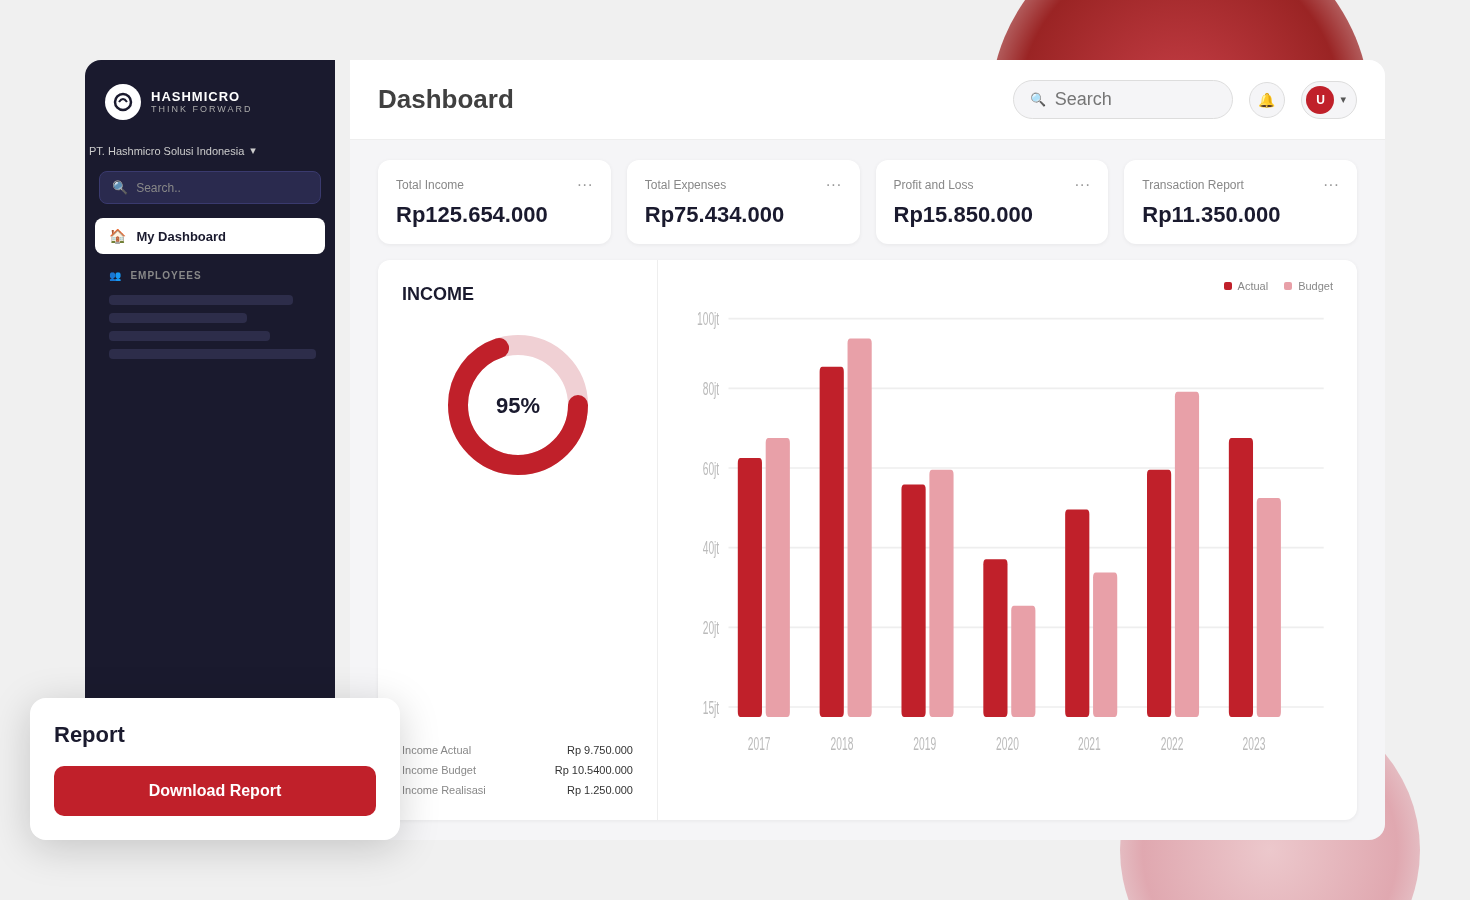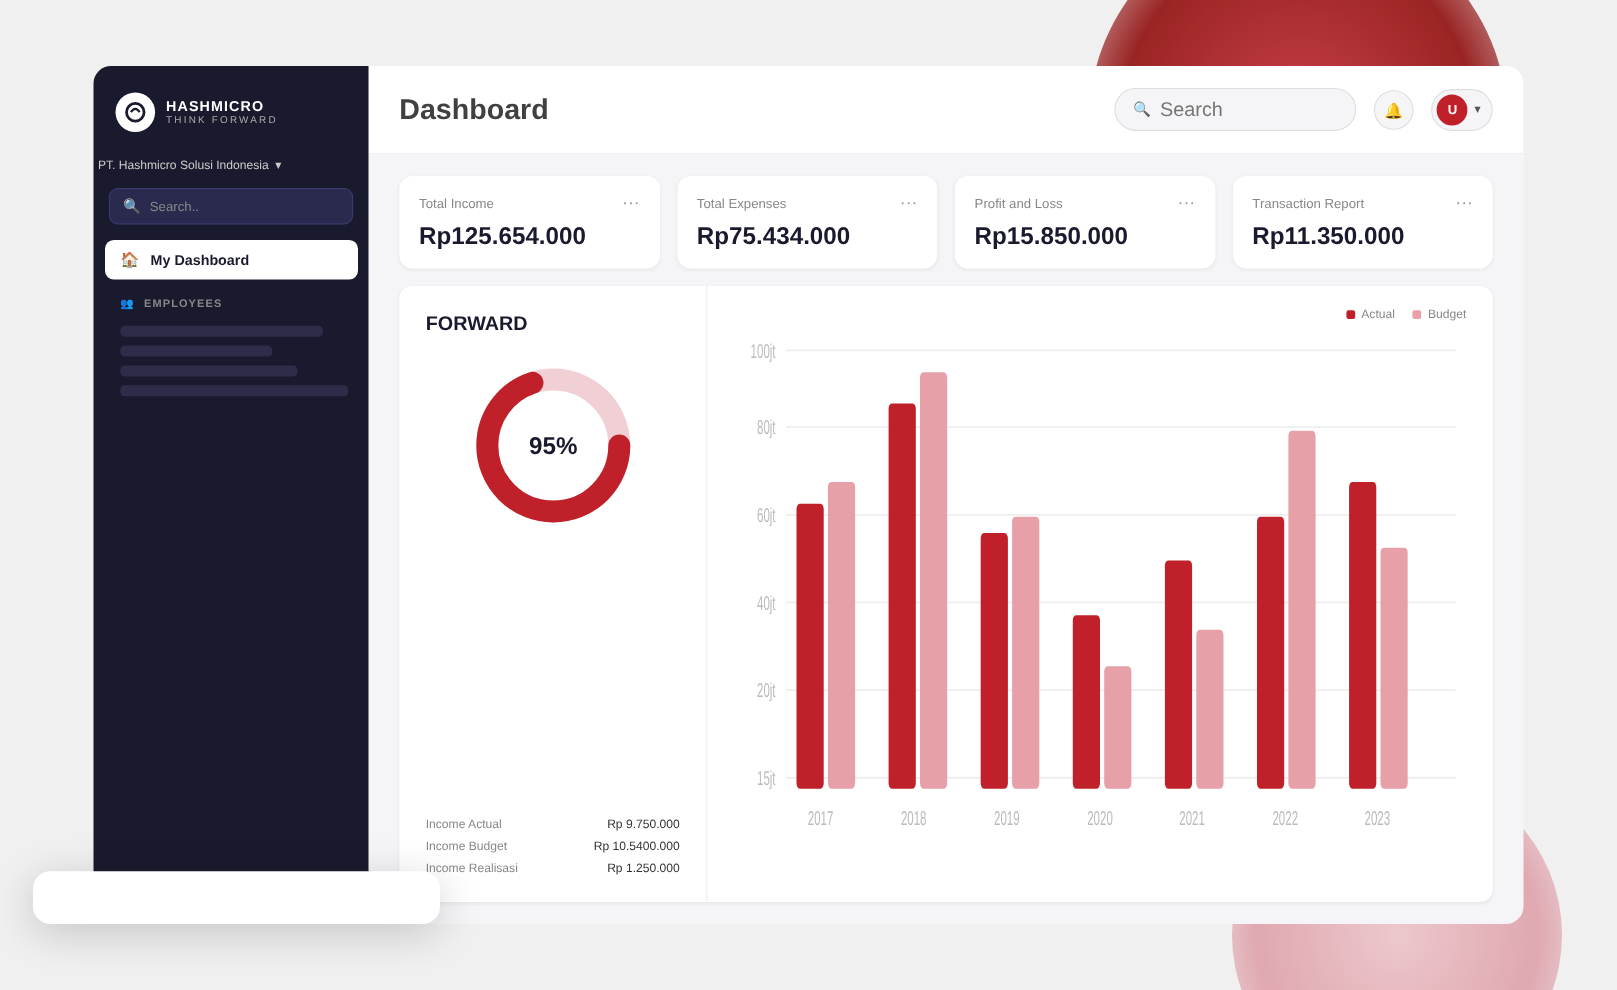--- a/index.html
+++ b/index.html
@@ -38,21 +38,21 @@
       opacity: 0.5;
       z-index: 0;
     }
 
     .main-container {
       position: relative;
       z-index: 1;
       display: flex;
       width: 1300px;
       height: 780px;
-      gap: 0;
+      gap: 15px;
     }
 
     
     .sidebar {
       width: 250px;
       min-width: 250px;
       background: #1a1a2e;
       border-radius: 16px 0 0 16px;
       display: flex;
       flex-direction: column;
@@ -546,21 +546,21 @@
           <span class="stat-label">Transaction Report</span>
           <span class="stat-menu">···</span>
         </div>
         <div class="stat-value">Rp11.350.000</div>
       </div>
     </div>
 
     <div class="income-section">
 
       <div class="income-left">
-        <div class="income-title">FORWARD</div>
+        <div class="income-title">INCOME</div>
 
         <div class="donut-container">
           <svg class="donut-svg" viewBox="0 0 160 160">
 
             <circle cx="80" cy="80" r="60" fill="none" stroke="#f0d0d4" stroke-width="20"></circle>
 
             <circle cx="80" cy="80" r="60" fill="none" stroke="#c0202a" stroke-width="20" stroke-dasharray="357 376" stroke-dashoffset="94" stroke-linecap="round"></circle>
 
             <text x="80" y="88" text-anchor="middle" font-size="22" font-weight="800" fill="#1a1a2e">95%</text>
           </svg>
@@ -640,15 +640,17 @@
             <text x="527" y="270" text-anchor="middle" font-size="11" fill="#bbb">2022</text>
             <text x="615" y="270" text-anchor="middle" font-size="11" fill="#bbb">2023</text>
           </svg>
         </div>
       </div>
     </div>
   </div>
 </div>
 
 <div class="report-popup">
-
-
+  <div class="report-title">Report</div>
+
+
+  <button class="download-btn">Download Report</button>
 </div>
 
 </body></html>

